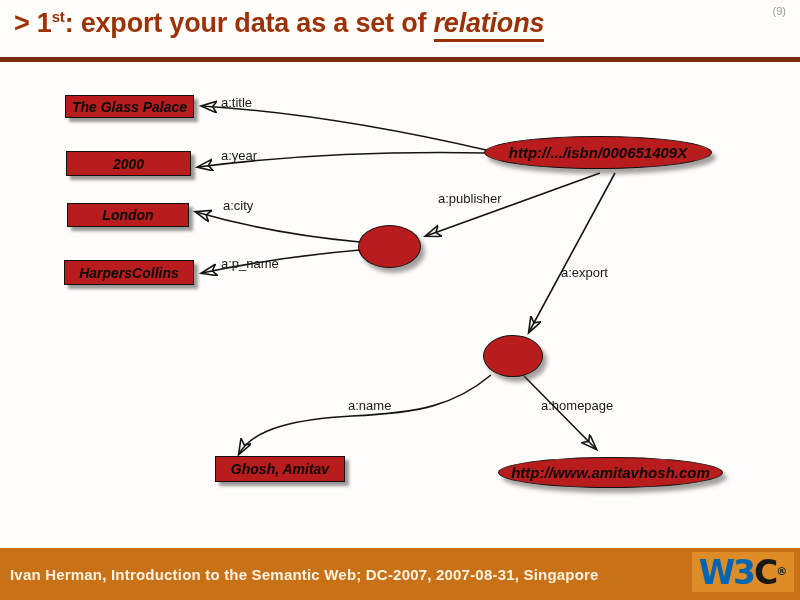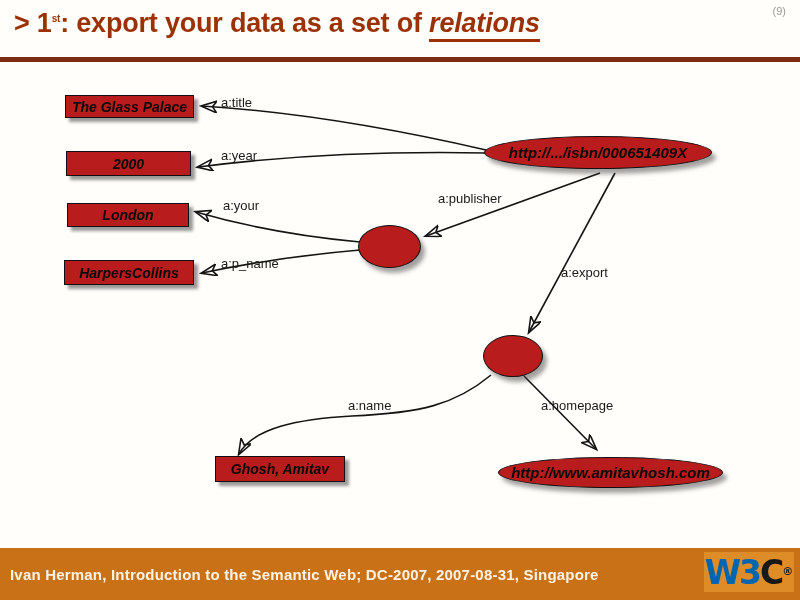--- a/index.html
+++ b/index.html
@@ -11,21 +11,21 @@
   
   .page-num{
     position:absolute;top:5px;right:14px;
     font-size:11px;color:#9a9a96;
   }
   .title{
     position:absolute;left:14px;top:8px;margin:0;
     font-size:27px;font-weight:bold;color:#9b3104;
     letter-spacing:-0.2px;white-space:nowrap;
   }
-  .title sup{font-size:10px;line-height:0;}
+  .title sup{font-size:15px;line-height:0;}
   .title .emph{
     font-style:italic;
     border-bottom:3px solid #9b3104;padding-bottom:1px;
   }
   .divider{
     position:absolute;left:0;top:57px;width:800px;height:5px;
     background:#7c2a10;
   }
   
   .edges{position:absolute;left:0;top:0;width:800px;height:600px;pointer-events:none;}
@@ -52,21 +52,21 @@
     position:absolute;left:0;top:548px;width:800px;height:52px;
     background:#c87117;
   }
   .footer-text{
     position:absolute;left:10px;top:0;height:52px;
     display:flex;align-items:center;
     font-size:15px;font-weight:bold;color:#fdf3e3;
     letter-spacing:0.2px;white-space:nowrap;
   }
   .w3c-logo{
-    position:absolute;right:6px;top:4px;width:90px;height:40px;
+    position:absolute;right:6px;top:4px;width:102px;height:40px;
     background:#dd8c28;display:flex;align-items:center;justify-content:center;
     font-weight:bold;font-size:33px;letter-spacing:-2px;line-height:1;
     font-family:"DejaVu Sans",sans-serif;
   }
   .w3c-logo .w3{color:#0066b2;}
   .w3c-logo .c{color:#181818;}
   .w3c-logo .reg{color:#181818;font-size:11px;letter-spacing:0;line-height:0;vertical-align:14px;}
 </style>
 </head>
 <body>
@@ -99,21 +99,21 @@
   <div class="node box" style="left:64px;top:260px;width:130px;height:25px;">HarpersCollins</div>
   <div class="node box" style="left:215px;top:456px;width:130px;height:26px;">Ghosh, Amitav</div>
 
   <div class="node ellipse" style="left:484px;top:136px;width:228px;height:33px;">http://.../isbn/000651409X</div>
   <div class="node ellipse" style="left:358px;top:225px;width:63px;height:43px;"></div>
   <div class="node ellipse" style="left:483px;top:335px;width:60px;height:42px;"></div>
   <div class="node ellipse" style="left:498px;top:457px;width:225px;height:31px;">http://www.amitavhosh.com</div>
 
   <div class="edge-label" style="left:221px;top:95px;">a:title</div>
   <div class="edge-label" style="left:221px;top:148px;">a:year</div>
-  <div class="edge-label" style="left:223px;top:198px;">a:your</div>
+  <div class="edge-label" style="left:223px;top:198px;">a:city</div>
   <div class="edge-label" style="left:221px;top:256px;">a:p_name</div>
   <div class="edge-label" style="left:438px;top:191px;">a:publisher</div>
   <div class="edge-label" style="left:561px;top:265px;">a:export</div>
   <div class="edge-label" style="left:348px;top:398px;">a:name</div>
   <div class="edge-label" style="left:541px;top:398px;">a:homepage</div>
 
   <div class="footer">
     <div class="footer-text">Ivan Herman, Introduction to the Semantic Web; DC-2007, 2007-08-31, Singapore</div>
     <div class="w3c-logo">
         <span class="w3">W3</span>

